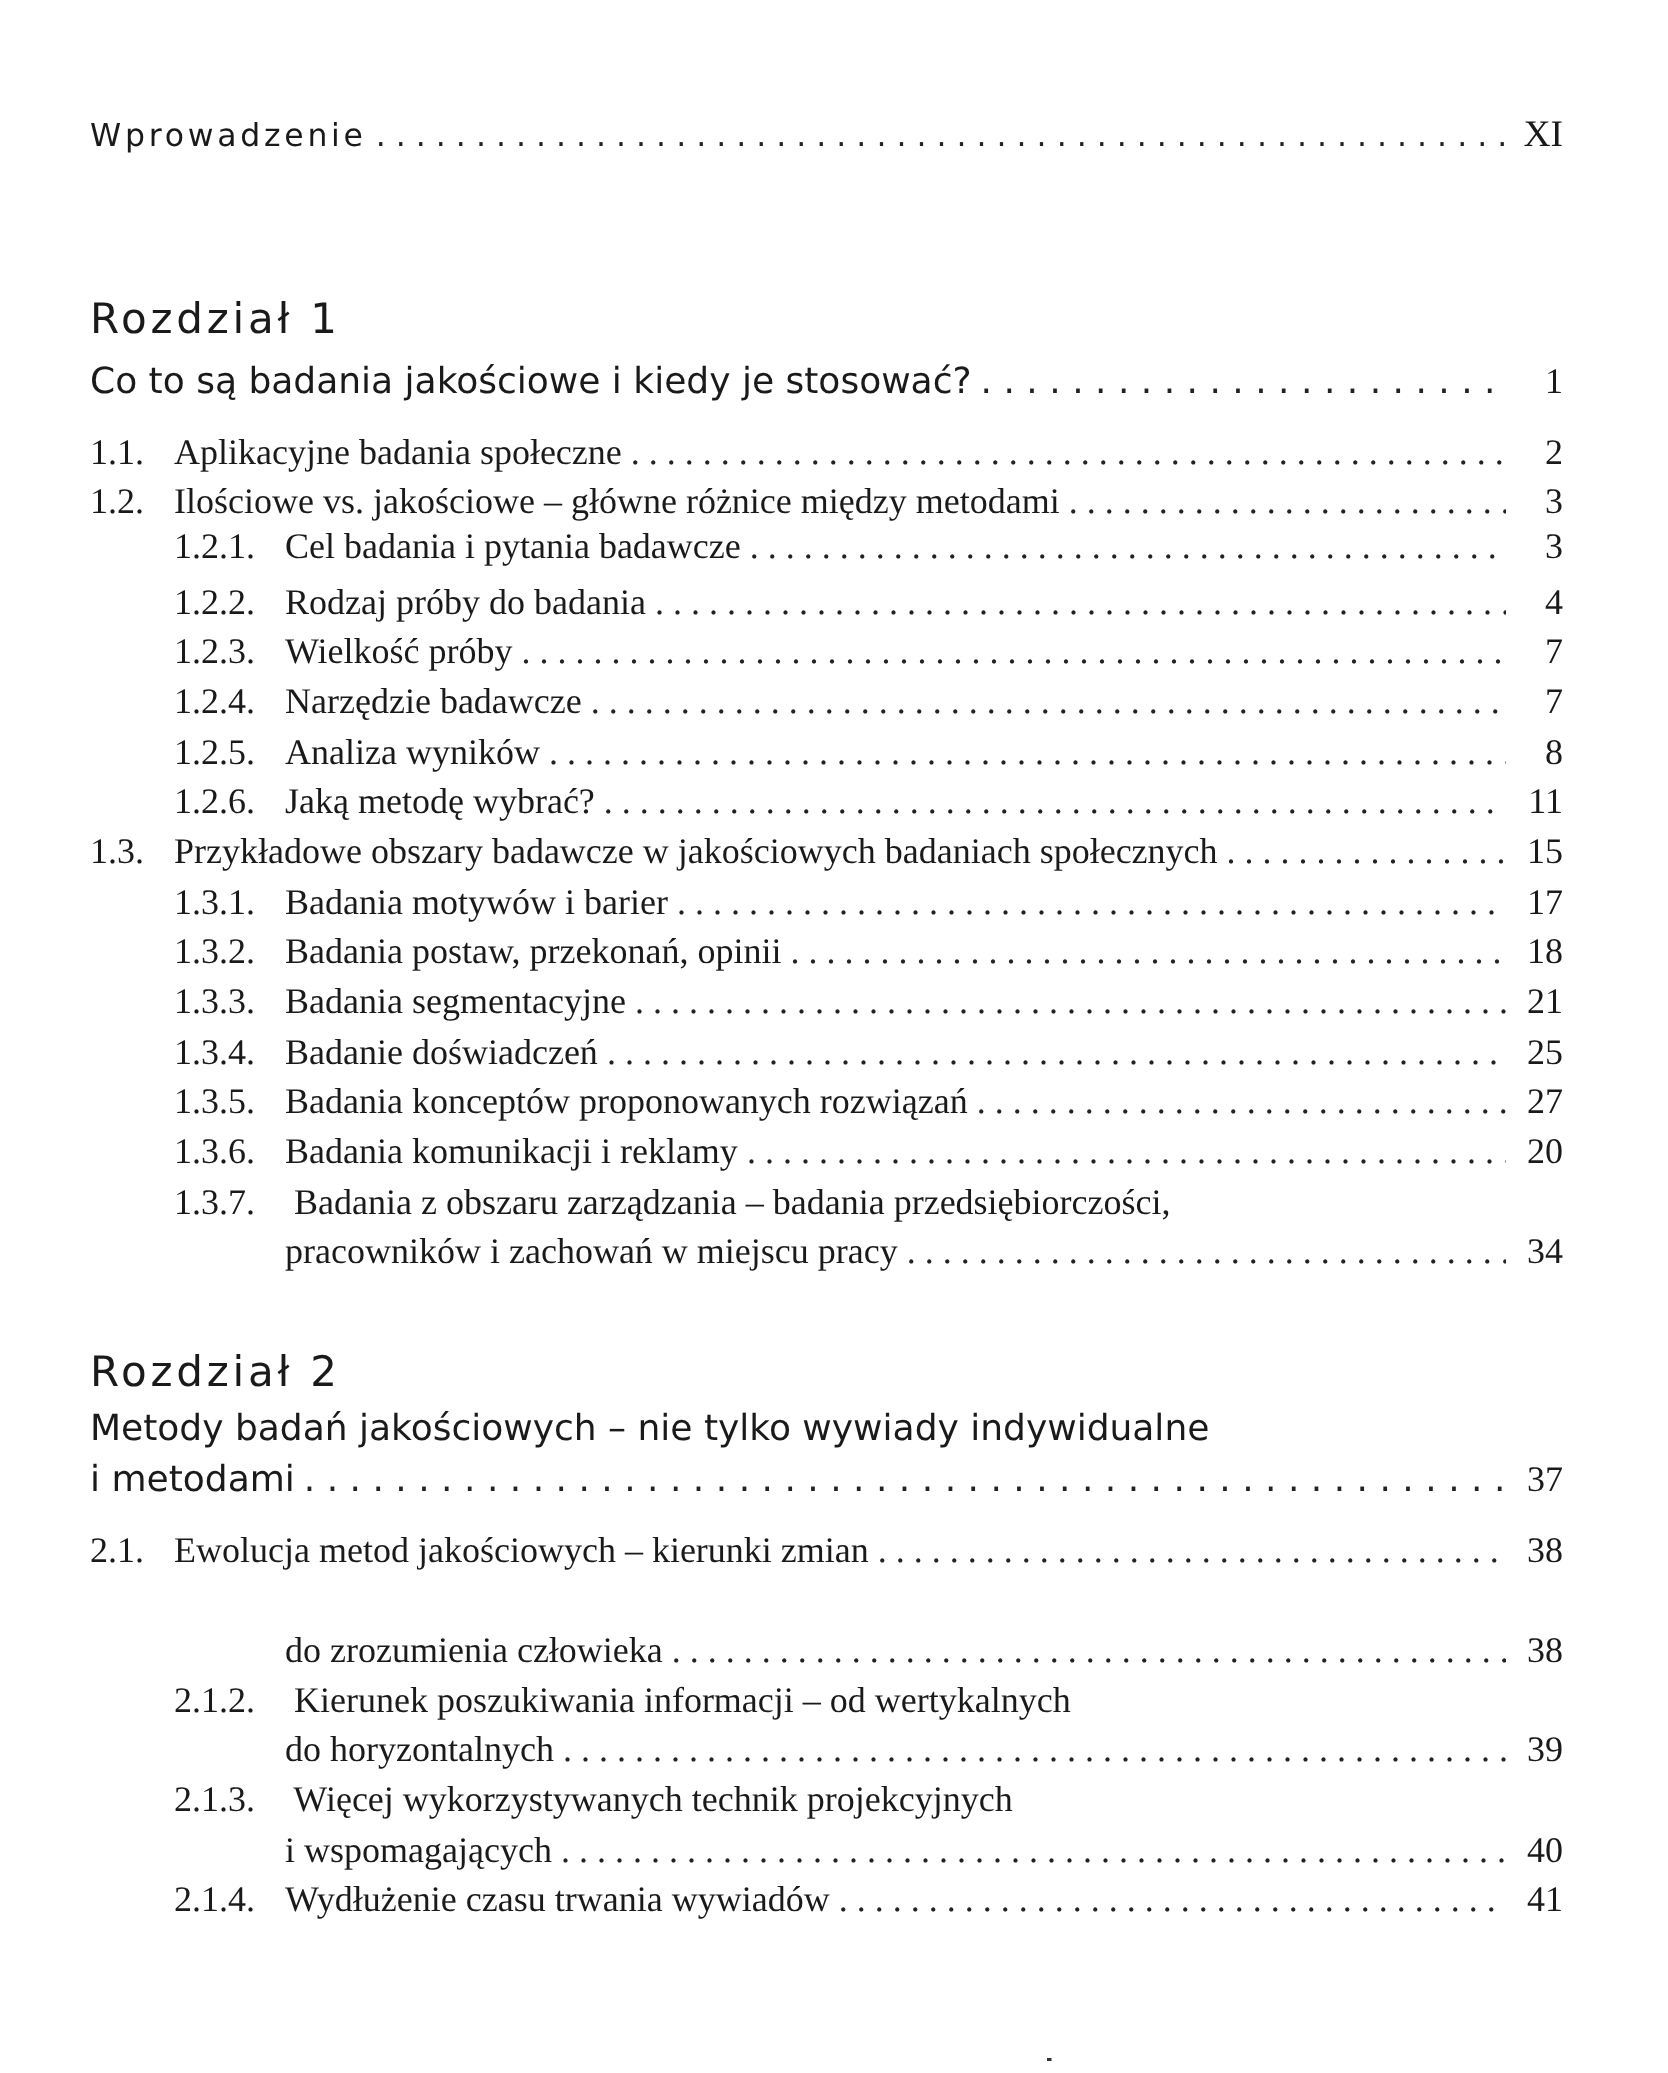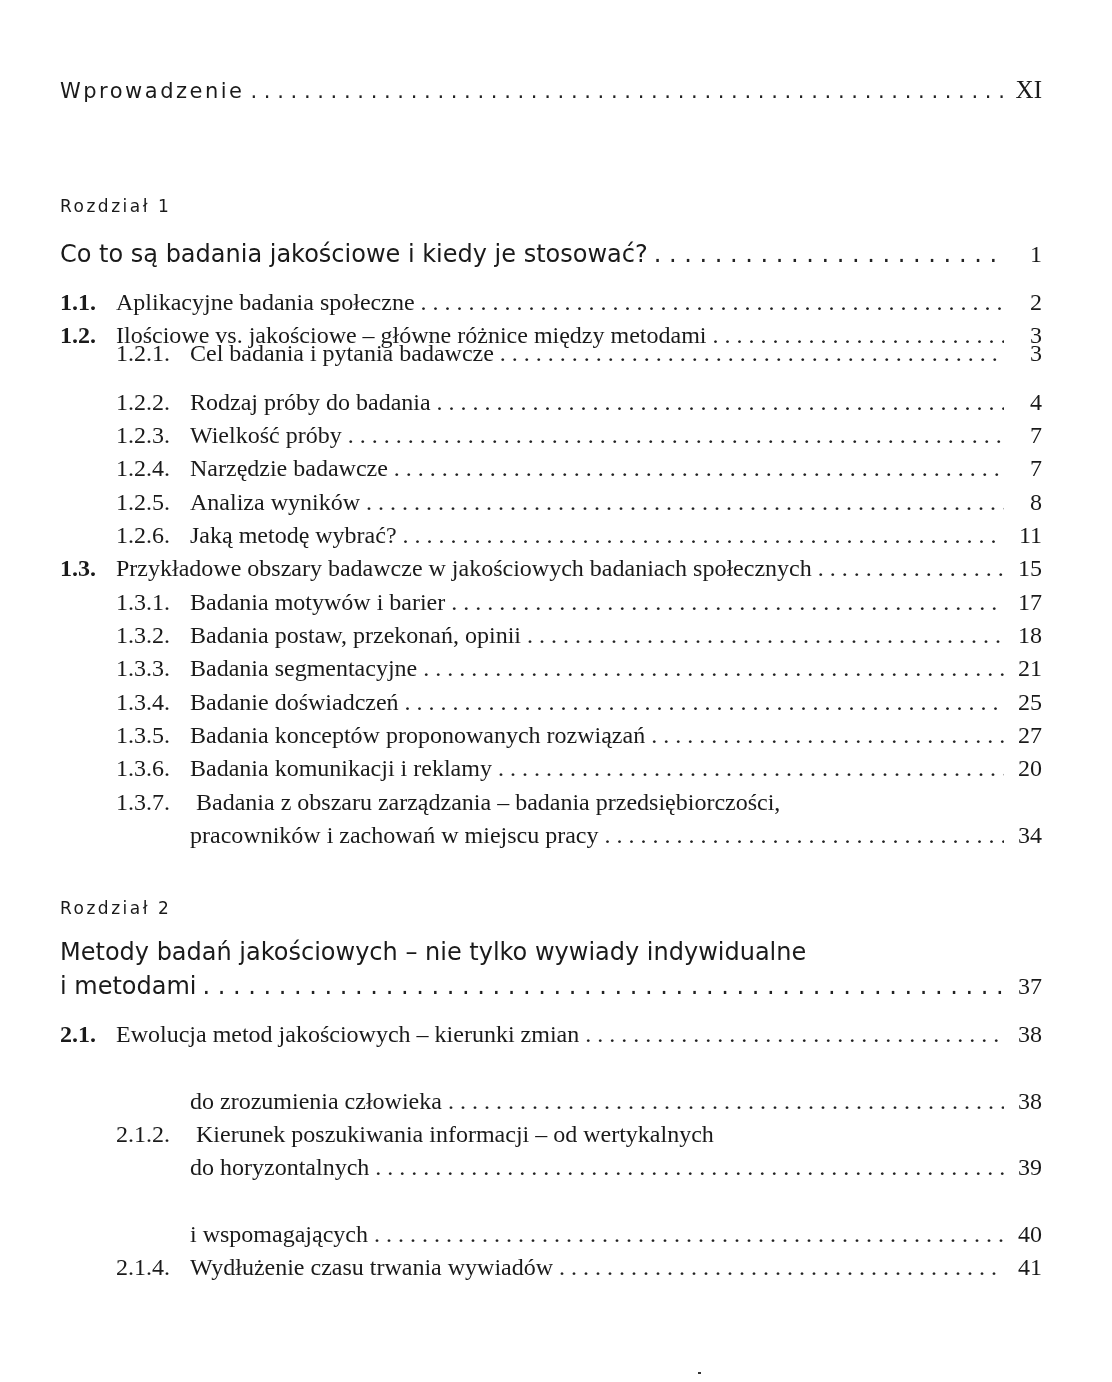--- a/index.html
+++ b/index.html
@@ -4,25 +4,25 @@
 <style>
   html, body { margin: 0; padding: 0; background: #ffffff; }
   body { width: 1112px; height: 1382px; position: relative; overflow: hidden; color: #1a1a1a; }
   .page { position: absolute; left: 0; top: 0; width: 1112px; height: 1216px; }
   .sans { font-family: "DejaVu Sans", "Liberation Sans", sans-serif; }
   .serif { font-family: "Liberation Serif", "DejaVu Serif", serif; }
   .row { position: absolute; left: 60px; right: 70px; display: flex; align-items: baseline; white-space: nowrap; }
   .row .fill { flex: 1; overflow: hidden; margin: 0 8px 0 6px; letter-spacing: 5px; color: #222; }
   .row .fill::before { content: ". . . . . . . . . . . . . . . . . . . . . . . . . . . . . . . . . . . . . . . . . . . . . . . . . . . . . . . . . . . . . . . . . . . . . . . . . . . . . . . . . . . . . . . . . . . . . . . . . . . . . . . . . . ."; letter-spacing: 0px; }
   .row .pg { min-width: 30px; text-align: right; }
-  .num1 { display: inline-block; width: 56px; font-weight: bold; }
+  .num1 { display: inline-block; width: 56px; }
   .num2 { display: inline-block; width: 74px; }
   .ind2 { padding-left: 56px; }
   .ind2b { padding-left: 130px; }
-  .label { position: absolute; left: 60px; font-size: 17px; letter-spacing: 2.5px; }
+  .label { position: absolute; left: 60px; font-size: 28px; letter-spacing: 2.5px; }
   .wide { letter-spacing: 2.5px; }
   .chap { font-size: 24px; }
   .entry { font-size: 24px; }
   .line { position: absolute; left: 60px; white-space: nowrap; }
   .mark { position: absolute; left: 698px; top: 1372px; width: 3px; height: 2px; background: #333; }
 </style>
 </head>
 <body>
 
 <div class="page">
@@ -48,21 +48,21 @@
     <span class="pg">2</span>
   </div>
 
   <div class="row serif entry" style="top:322px;">
     <span class="num1">1.2.</span>
     <span>Ilościowe vs. jakościowe – główne różnice między metodami</span>
     <span class="fill"></span>
     <span class="pg">3</span>
   </div>
 
-  <div class="row serif entry ind2" style="top:340px;">
+  <div class="row serif entry ind2" style="top:352px;">
     <span class="num2">1.2.1.</span>
     <span>Cel badania i pytania badawcze</span>
     <span class="fill"></span>
     <span class="pg">3</span>
   </div>
   <div class="row serif entry ind2" style="top:389px;">
     <span class="num2">1.2.2.</span>
     <span>Rodzaj próby do badania</span>
     <span class="fill"></span>
     <span class="pg">4</span>
@@ -173,20 +173,24 @@
   <div class="line serif entry ind2" style="top:1121px;">
     <span class="num2">2.1.2.</span>
     <span>Kierunek poszukiwania informacji – od wertykalnych</span>
   </div>
   <div class="row serif entry ind2b" style="top:1154px;">
     <span>do horyzontalnych</span>
     <span class="fill"></span>
     <span class="pg">39</span>
   </div>
 
+  <div class="line serif entry ind2" style="top:1187px;">
+    <span class="num2">2.1.3.</span>
+    <span>Więcej wykorzystywanych technik projekcyjnych</span>
+  </div>
   <div class="row serif entry ind2b" style="top:1221px;">
     <span>i wspomagających</span>
     <span class="fill"></span>
     <span class="pg">40</span>
   </div>
 
   <div class="row serif entry ind2" style="top:1254px;">
     <span class="num2">2.1.4.</span>
     <span>Wydłużenie czasu trwania wywiadów</span>
     <span class="fill"></span>

